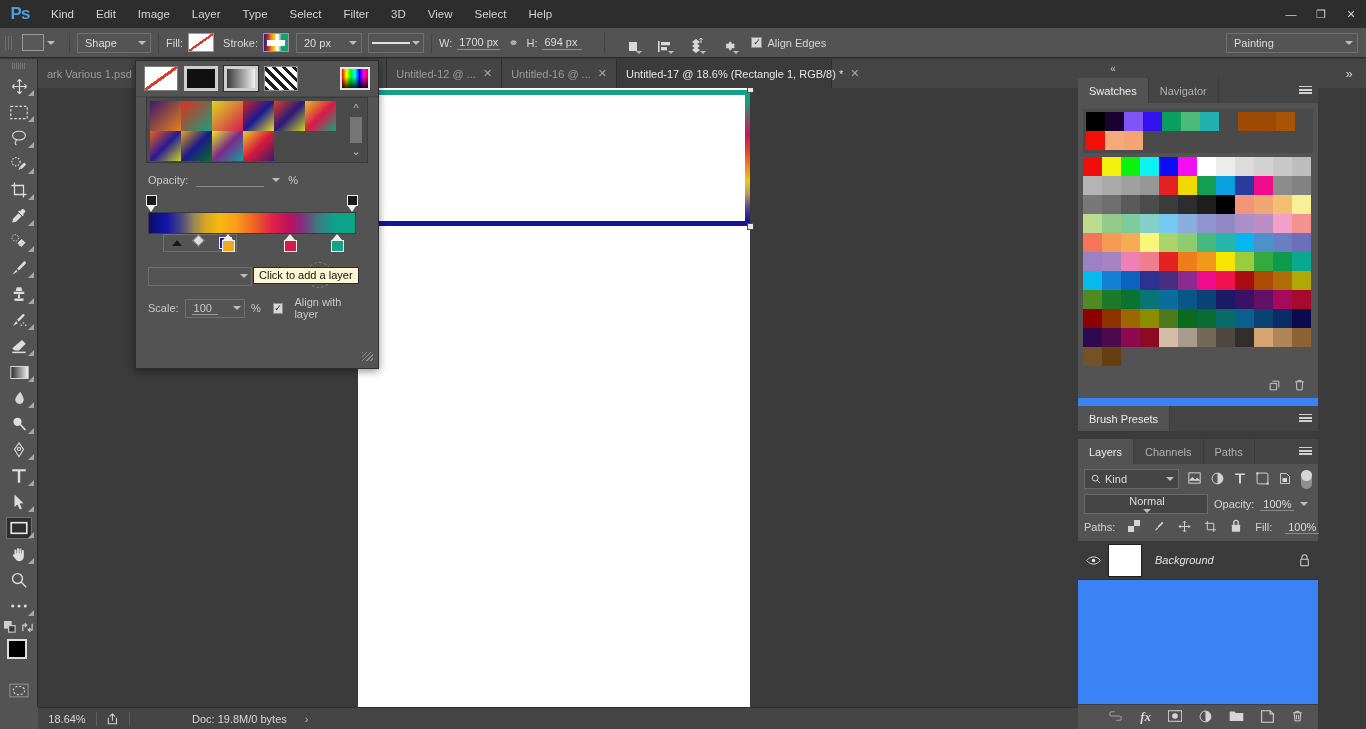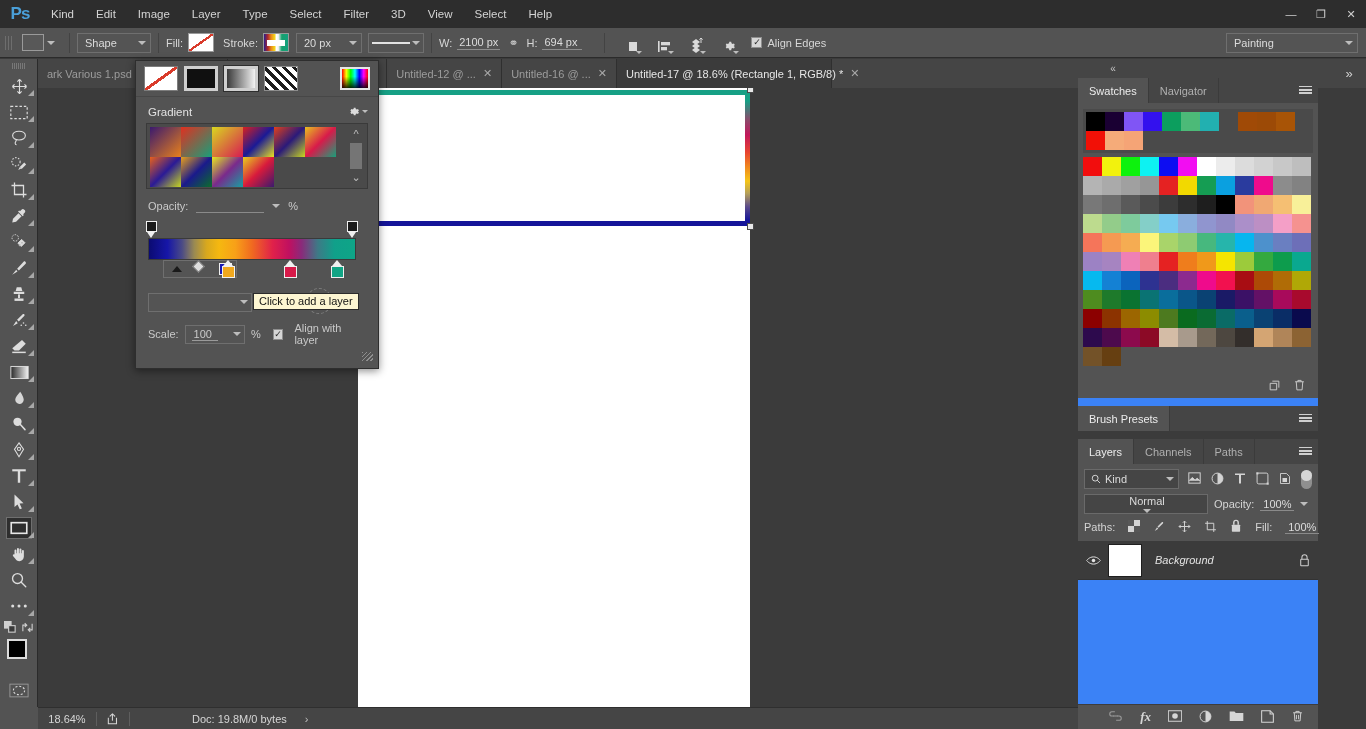--- a/index.html
+++ b/index.html
@@ -443,21 +443,21 @@
     <div class="sel" style="margin-left:7px;min-width:66px;">
       <span>20 px</span>
       <span class="caret"></span>
     </div>
     <div class="stroke-style" style="margin-left:6px;">
       <span class="line-preview"></span>
       <span class="caret"></span>
     </div>
     <div class="opt-sep"></div>
     <span class="opt-label">W:</span>
-    <span class="num-field">2100 px</span>
+    <span class="num-field">1700 px</span>
     <span style="margin:0 8px;color:#cfcfcf;font-size:12px;">⚭</span>
     <span class="opt-label">H:</span>
     <span class="num-field">694 px</span>
     <div class="opt-sep" style="margin-left:22px;"></div>
 
     <div class="icon-btn" style="margin-left:8px;">
       <svg width="13" height="13" viewBox="0 0 13 13">
           <rect x="3" y="2" width="8" height="9" fill="#d9d9d9"></rect>
         </svg>
       <span class="caret-sm"></span>
@@ -1155,30 +1155,20 @@
 
   <div class="grad-popup">
     <div class="gp-toprow">
       <div class="gp-type t-none"></div>
       <div class="gp-type t-solid"></div>
       <div class="gp-type t-grad active"></div>
       <div class="gp-type t-pat"></div>
       <div class="gp-colorpick"></div>
     </div>
 
-    <div class="gp-title-row">
-      <span class="gp-title">Gradient</span>
-      <span class="gp-gear">
-        <svg width="13" height="13" viewBox="0 0 24 24" fill="#dcdcdc">
-          <path d="M12 8.4a3.6 3.6 0 100 7.2 3.6 3.6 0 000-7.2zm0 5.4a1.8 1.8 0 110-3.6 1.8 1.8 0 010 3.6z"></path>
-          <path d="M20 12l2-1.6-1.6-2.8-2.4.8a6.8 6.8 0 00-1.8-1l-.4-2.5h-3.3l-.4 2.5c-.65.25-1.25.58-1.8 1l-2.4-.8L6.3 10.4 8.3 12l-2 1.6 1.6 2.8 2.4-.8c.55.42 1.15.75 1.8 1l.4 2.5h3.3l.4-2.5c.65-.25 1.25-.58 1.8-1l2.4.8 1.6-2.8z"></path>
-        </svg>
-        <span class="caret-sm"></span>
-      </span>
-    </div>
 
     <div class="gp-presets">
       <div class="gp-swatch-grid" id="grad-presets">
           <div class="gp-sw" style="background: linear-gradient(135deg, rgb(58, 26, 110), rgb(232, 128, 28));"></div>
           <div class="gp-sw" style="background: linear-gradient(135deg, rgb(224, 48, 32), rgb(23, 160, 122));"></div>
           <div class="gp-sw" style="background: linear-gradient(135deg, rgb(216, 216, 32), rgb(216, 26, 82));"></div>
           <div class="gp-sw" style="background: linear-gradient(135deg, rgb(216, 32, 32), rgb(26, 26, 150), rgb(232, 224, 32));"></div>
           <div class="gp-sw" style="background: linear-gradient(135deg, rgb(224, 64, 28), rgb(42, 26, 122), rgb(200, 216, 32));"></div>
           <div class="gp-sw" style="background: linear-gradient(135deg, rgb(232, 192, 32), rgb(216, 26, 74), rgb(23, 160, 122));"></div>
           <div class="gp-sw" style="background: linear-gradient(135deg, rgb(232, 96, 28), rgb(42, 26, 150), rgb(200, 216, 32));"></div>

